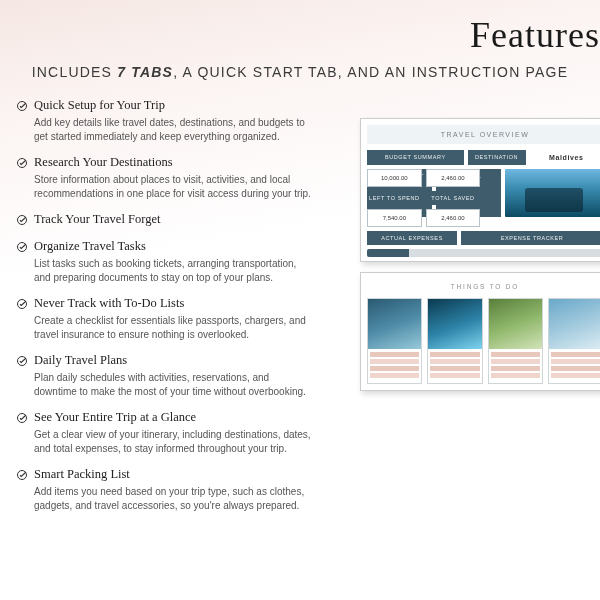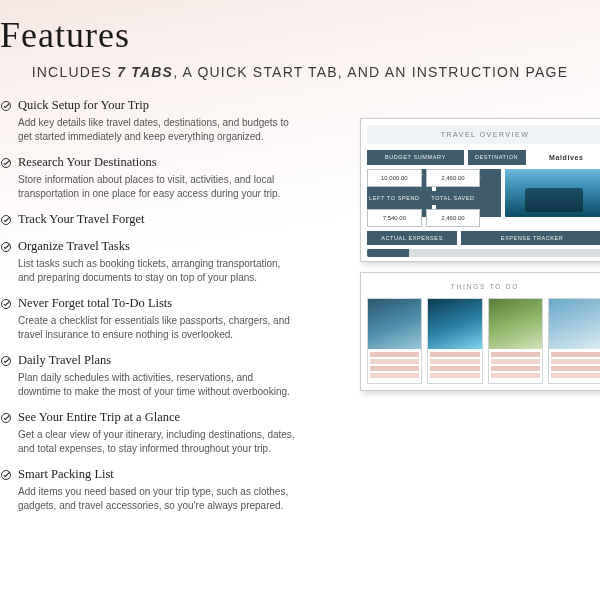--- a/index.html
+++ b/index.html
@@ -5,39 +5,40 @@
   * { box-sizing: border-box; margin: 0; padding: 0; }
   body {
     width: 600px; height: 600px;
     background: linear-gradient(170deg, #f5e7e3 0%, #fbf3f1 15%, #ffffff 40%, #ffffff 100%);
     font-family: Georgia, 'Times New Roman', serif;
     color: #2b2b2b;
     position: relative;
     overflow: hidden;
   }
   .page-title {
-    text-align: left;
+    text-align: right;
     font-size: 36px;
     font-weight: 400;
     letter-spacing: 1px;
     padding-top: 14px;
     color: #1a1a1a;
   }
   .subtitle {
     text-align: center;
     font-size: 14px;
     letter-spacing: 1.2px;
     margin-top: 8px;
     color: #3a3a3a;
     font-family: Arial, sans-serif;
   }
   .subtitle .bold { font-weight: 700; font-style: italic; }
   .features-list {
     margin-top: 18px;
     width: 355px;
+    margin-left: 16px;
   }
   .feature { margin-bottom: 12px; }
   .feature-header {
     display: flex;
     align-items: center;
     gap: 6px;
   }
   .check-icon {
     width: 12px; height: 12px;
     flex: 0 0 12px;
@@ -188,21 +189,21 @@
     <div class="feature">
       <div class="feature-header">
         <span class="check-icon">
           <svg viewBox="0 0 24 24" fill="none" stroke="#333" stroke-width="2">
             <circle cx="12" cy="12" r="9"></circle>
             <path d="M8 12.5l2.5 2.5L20 6" stroke="#333" stroke-width="2.2" fill="none"></path>
           </svg>
         </span>
         <span class="feature-title">Research Your Destinations</span>
       </div>
-      <div class="feature-desc">Store information about places to visit, activities, and local transportation in one place for easy access during your trip.</div>
+      <div class="feature-desc">Store information about places to visit, activities, and local recommendations in one place for visit access during your trip.</div>
     </div>
     <div class="feature">
       <div class="feature-header">
         <span class="check-icon">
           <svg viewBox="0 0 24 24" fill="none" stroke="#333" stroke-width="2">
             <circle cx="12" cy="12" r="9"></circle>
             <path d="M8 12.5l2.5 2.5L20 6" stroke="#333" stroke-width="2.2" fill="none"></path>
           </svg>
         </span>
         <span class="feature-title">Track Your Travel Forget</span>
@@ -221,21 +222,21 @@
       <div class="feature-desc">List tasks such as booking tickets, arranging transportation, and preparing documents to stay on top of your plans.</div>
     </div>
     <div class="feature">
       <div class="feature-header">
         <span class="check-icon">
           <svg viewBox="0 0 24 24" fill="none" stroke="#333" stroke-width="2">
             <circle cx="12" cy="12" r="9"></circle>
             <path d="M8 12.5l2.5 2.5L20 6" stroke="#333" stroke-width="2.2" fill="none"></path>
           </svg>
         </span>
-        <span class="feature-title">Never Forget total To-Do Lists</span>
+        <span class="feature-title">Never Track with To-Do Lists</span>
       </div>
       <div class="feature-desc">Create a checklist for essentials like passports, chargers, and travel insurance to ensure nothing is overlooked.</div>
     </div>
     <div class="feature">
       <div class="feature-header">
         <span class="check-icon">
           <svg viewBox="0 0 24 24" fill="none" stroke="#333" stroke-width="2">
             <circle cx="12" cy="12" r="9"></circle>
             <path d="M8 12.5l2.5 2.5L20 6" stroke="#333" stroke-width="2.2" fill="none"></path>
           </svg>

